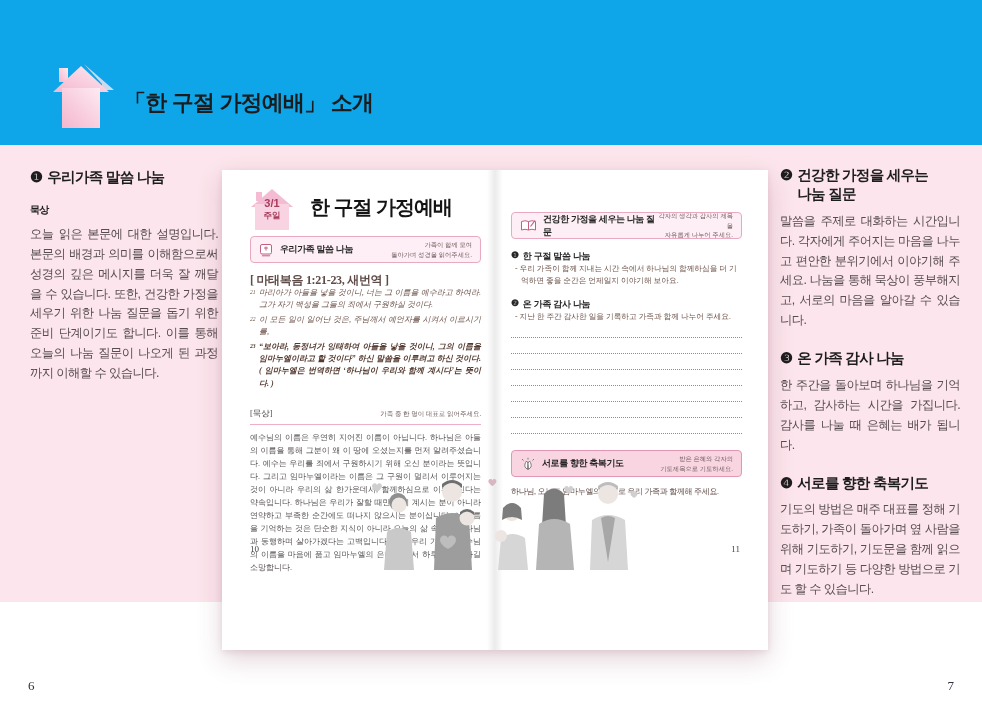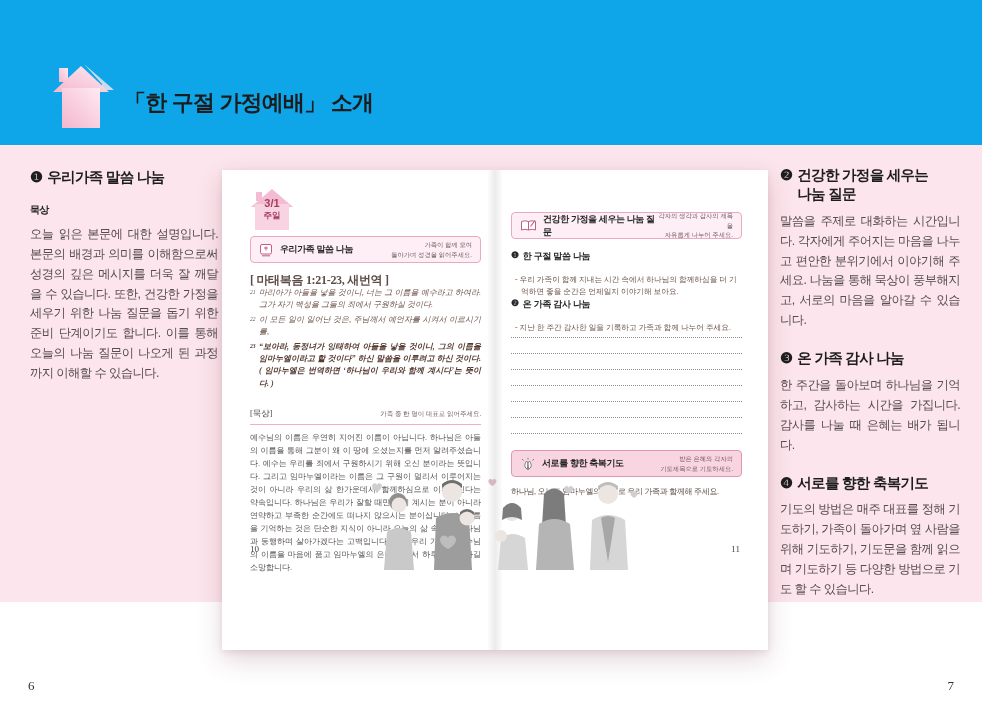--- a/index.html
+++ b/index.html
@@ -71,21 +71,21 @@
   .med-body { font-size:8px; line-height:1.62; color:#585252; text-align:justify; }
 
   .pageno { position:absolute; bottom:16px; font-size:9px; color:#3f3f3f; font-family:"Liberation Serif", serif; }
   .pageno.pl { left:28px; } .pageno.pr { right:28px; }
 
   
   .question-box { top:42px; left:16px; right:26px; }
   .rp-item { position:absolute; left:16px; right:26px; }
   .rp-item1 { top:80px; } .rp-item2 { top:128px; }
   .item-h { display:flex; gap:4px; font-size:9px; font-weight:800; color:#262626; letter-spacing:-0.3px; }
-  .item-bullet { margin-top:11px; font-size:7.7px; line-height:1.55; color:#6d5249;
+  .item-bullet { margin-top:0; font-size:7.7px; line-height:1.55; color:#6d5249;
                  font-family:"Liberation Serif", serif; padding-left:10px; text-indent:-6px; }
   .write-lines { position:absolute; top:152px; left:16px; right:26px; }
   .write-line { height:16px; border-bottom:1px dotted #8d8d8d; }
   .blessing-box { top:280px; left:16px; right:26px; background:#f9d5e2; border-color:#e197b4; }
   .prayer { position:absolute; top:316px; left:16px; right:26px; font-size:8px; color:#5e4b47;
             font-family:"Liberation Serif", serif; letter-spacing:-0.3px; }
 
   
   .family { position:absolute; left:148px; top:300px; width:296px; height:100px; z-index:6; }
 
@@ -158,20 +158,21 @@
           <svg viewBox="0 0 44 47" width="44" height="47">
             <rect x="6" y="8" width="6" height="9" fill="#f3bcd2"></rect>
             <polygon points="1,23 22,5 43,23" fill="#f3bcd2"></polygon>
             <rect x="5" y="20" width="34" height="26" fill="#f8d3e1"></rect>
           </svg>
           <div class="badge-text">
             <div class="badge-date">3/1</div>
             <div class="badge-week">주일</div>
           </div>
         </div>
+        <div class="ip-title">한 구절 가정예배</div>
       </div>
 
       <div class="hbox scripture-box">
         <span class="icon">
           <svg viewBox="0 0 15 14" width="15" height="14">
             <rect x="1.5" y="1.5" width="11" height="9.5" rx="1.5" fill="#fff" stroke="#c45f82" stroke-width="1"></rect>
             <line x1="7" y1="3.5" x2="7" y2="7.5" stroke="#c45f82" stroke-width="1"></line>
             <line x1="5" y1="5" x2="9" y2="5" stroke="#c45f82" stroke-width="1"></line>
             <line x1="3" y1="12.8" x2="11" y2="12.8" stroke="#c45f82" stroke-width="1"></line>
           </svg>

